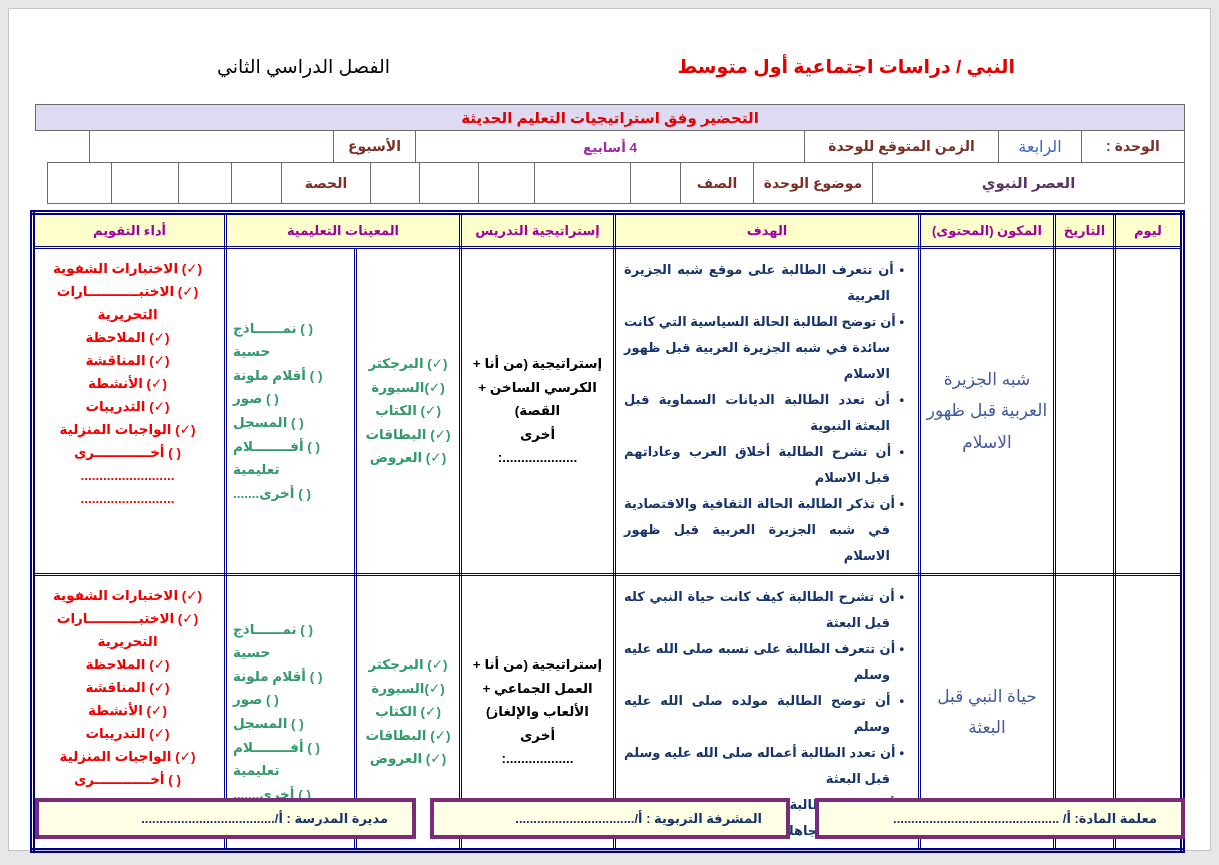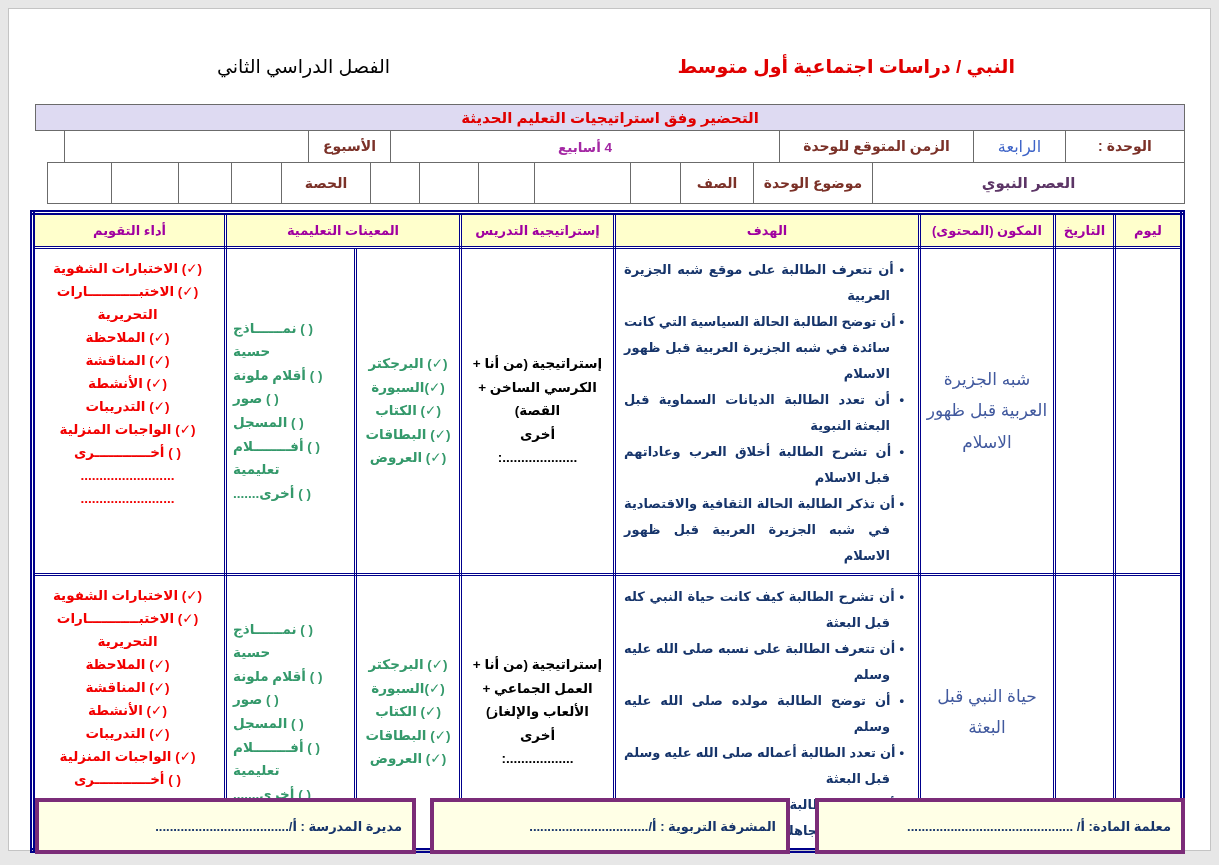--- a/index.html
+++ b/index.html
@@ -40,43 +40,43 @@
   .objective-item::before { content:"•  "; color:#17356b; }
   td.cell-strategy { vertical-align:middle; text-align:center; padding:4px; }
   .strategy-line { color:#000000; font-weight:bold; font-size:13.5px; line-height:1.75; text-align:center; }
   td.cell-aids { vertical-align:middle; padding:4px 6px; }
   .aid-item { color:#34996b; font-weight:bold; font-size:13.5px; line-height:1.75; text-align:center; }
   td.cell-aids-b .aid-item { text-align:left; }
   td.cell-eval { vertical-align:top; padding:8px 10px 2px 6px; }
   .eval-item { color:#f20000; font-weight:bold; font-size:13.5px; line-height:23px; text-align:center; }
 
   
-  .sig-box { position:absolute; top:789px; height:56px; background:#ffffe6; border:4px solid #7b2c78; display:flex; align-items:center; padding:0 10px; color:#17356b; font-weight:bold; font-size:13px; overflow:hidden; white-space:nowrap; }
+  .sig-box { position:absolute; top:789px; height:41px; background:#ffffe6; border:4px solid #7b2c78; display:flex; align-items:center; padding:0 24px; color:#17356b; font-weight:bold; font-size:13px; overflow:hidden; white-space:nowrap; }
   .sig-teacher { right:25px; width:370px; }
   .sig-supervisor { right:420px; width:360px; }
   .sig-principal { left:26px; width:381px; }
 </style>
 </head>
 <body>
 
 <div class="frame">
   <div class="page">
 
     <div class="title-subject">النبي / دراسات اجتماعية أول متوسط</div>
     <div class="title-semester">الفصل الدراسي الثاني</div>
 
     <div class="info-table">
       <div class="it-row">
         <div class="it-cell it-title">التحضير وفق استراتيجيات التعليم الحديثة</div>
       </div>
       <div class="it-row rowB">
-        <div class="it-cell" style="width:120px">
+        <div class="it-cell" style="width:104px">
             <span class="lbl">الوحدة :</span>
           </div>
-        <div class="it-cell" style="width:93px">
+        <div class="it-cell" style="width:84px">
             <span class="val-unit">الرابعة</span>
           </div>
         <div class="it-cell" style="width:195px">
             <span class="lbl">الزمن المتوقع للوحدة</span>
           </div>
         <div class="it-cell" style="width:390px">
             <span class="val-weeks">4 أسابيع</span>
           </div>
         <div class="it-cell" style="width:83px">
             <span class="lbl">الأسبوع</span>

